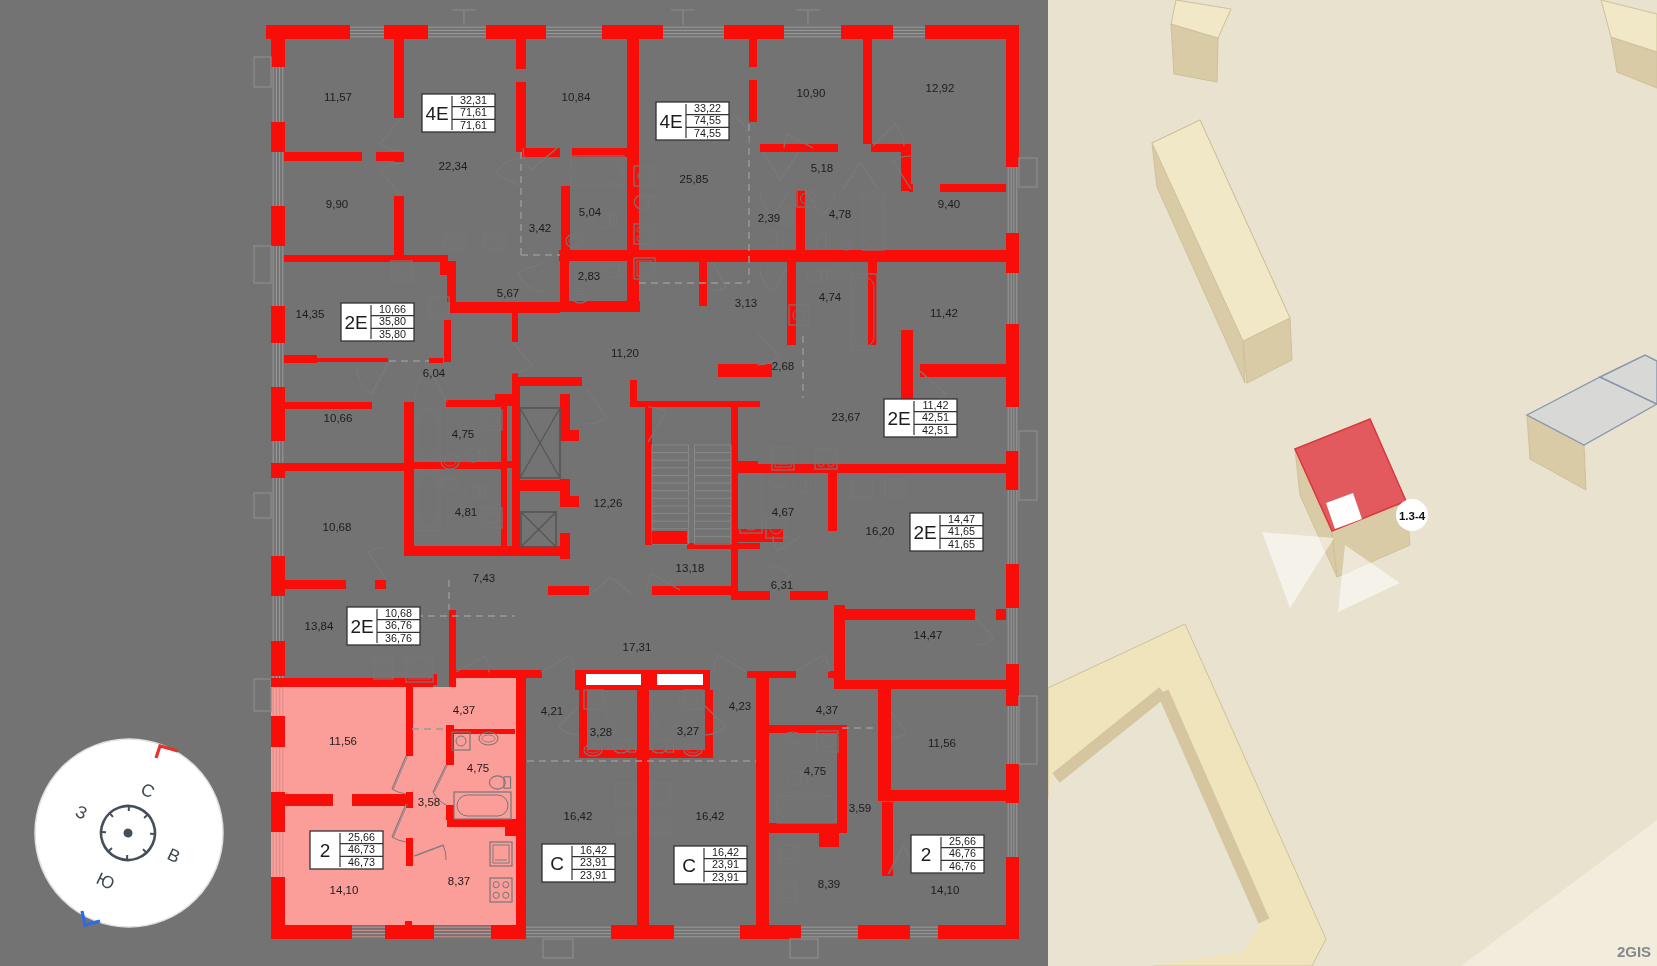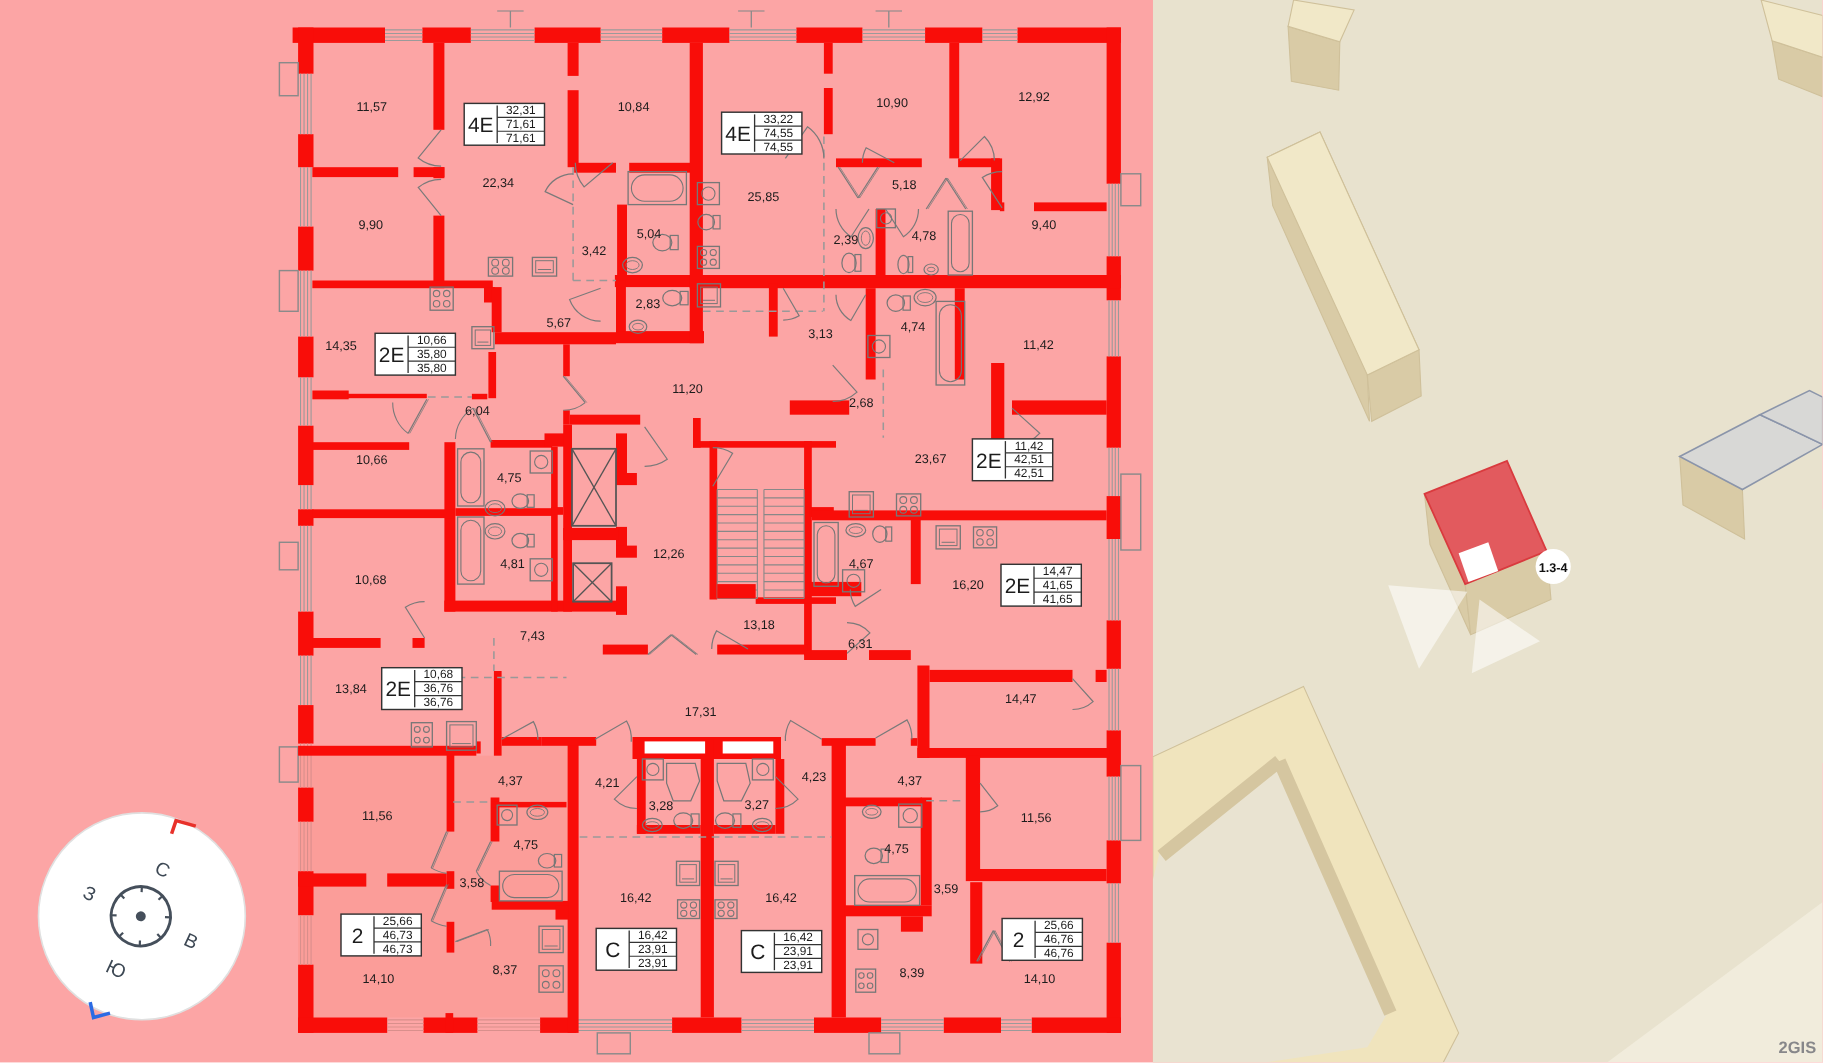--- a/index.html
+++ b/index.html
@@ -1,16 +1,16 @@
 <!DOCTYPE html>
 <html><head><meta charset="utf-8">
 <style>
 html,body{margin:0;padding:0;background:#fff;}
 *{box-sizing:border-box;}
-.page{position:relative;width:1657px;height:966px;background:#fca5a5;overflow:hidden;
+.page{position:relative;width:1657px;height:966px;background:#737373;overflow:hidden;
   font-family:"Liberation Sans",sans-serif;padding-left:41px;}
 .plan{position:absolute;left:0;top:0;}
 .map{position:absolute;left:1048px;top:0;}
 </style></head>
 <body>
 <div class="page">
 <svg class="plan" width="1048" height="966" viewBox="0 0 1048 966">
 <path d="M271,687 L456,687 L456,678 L516,678 L516,925 L271,925 Z" fill="#fb9d99"></path>
 <rect x="266" y="25" width="84" height="14" fill="#f90d09"></rect>
 <rect x="384" y="25" width="44" height="14" fill="#f90d09"></rect>

